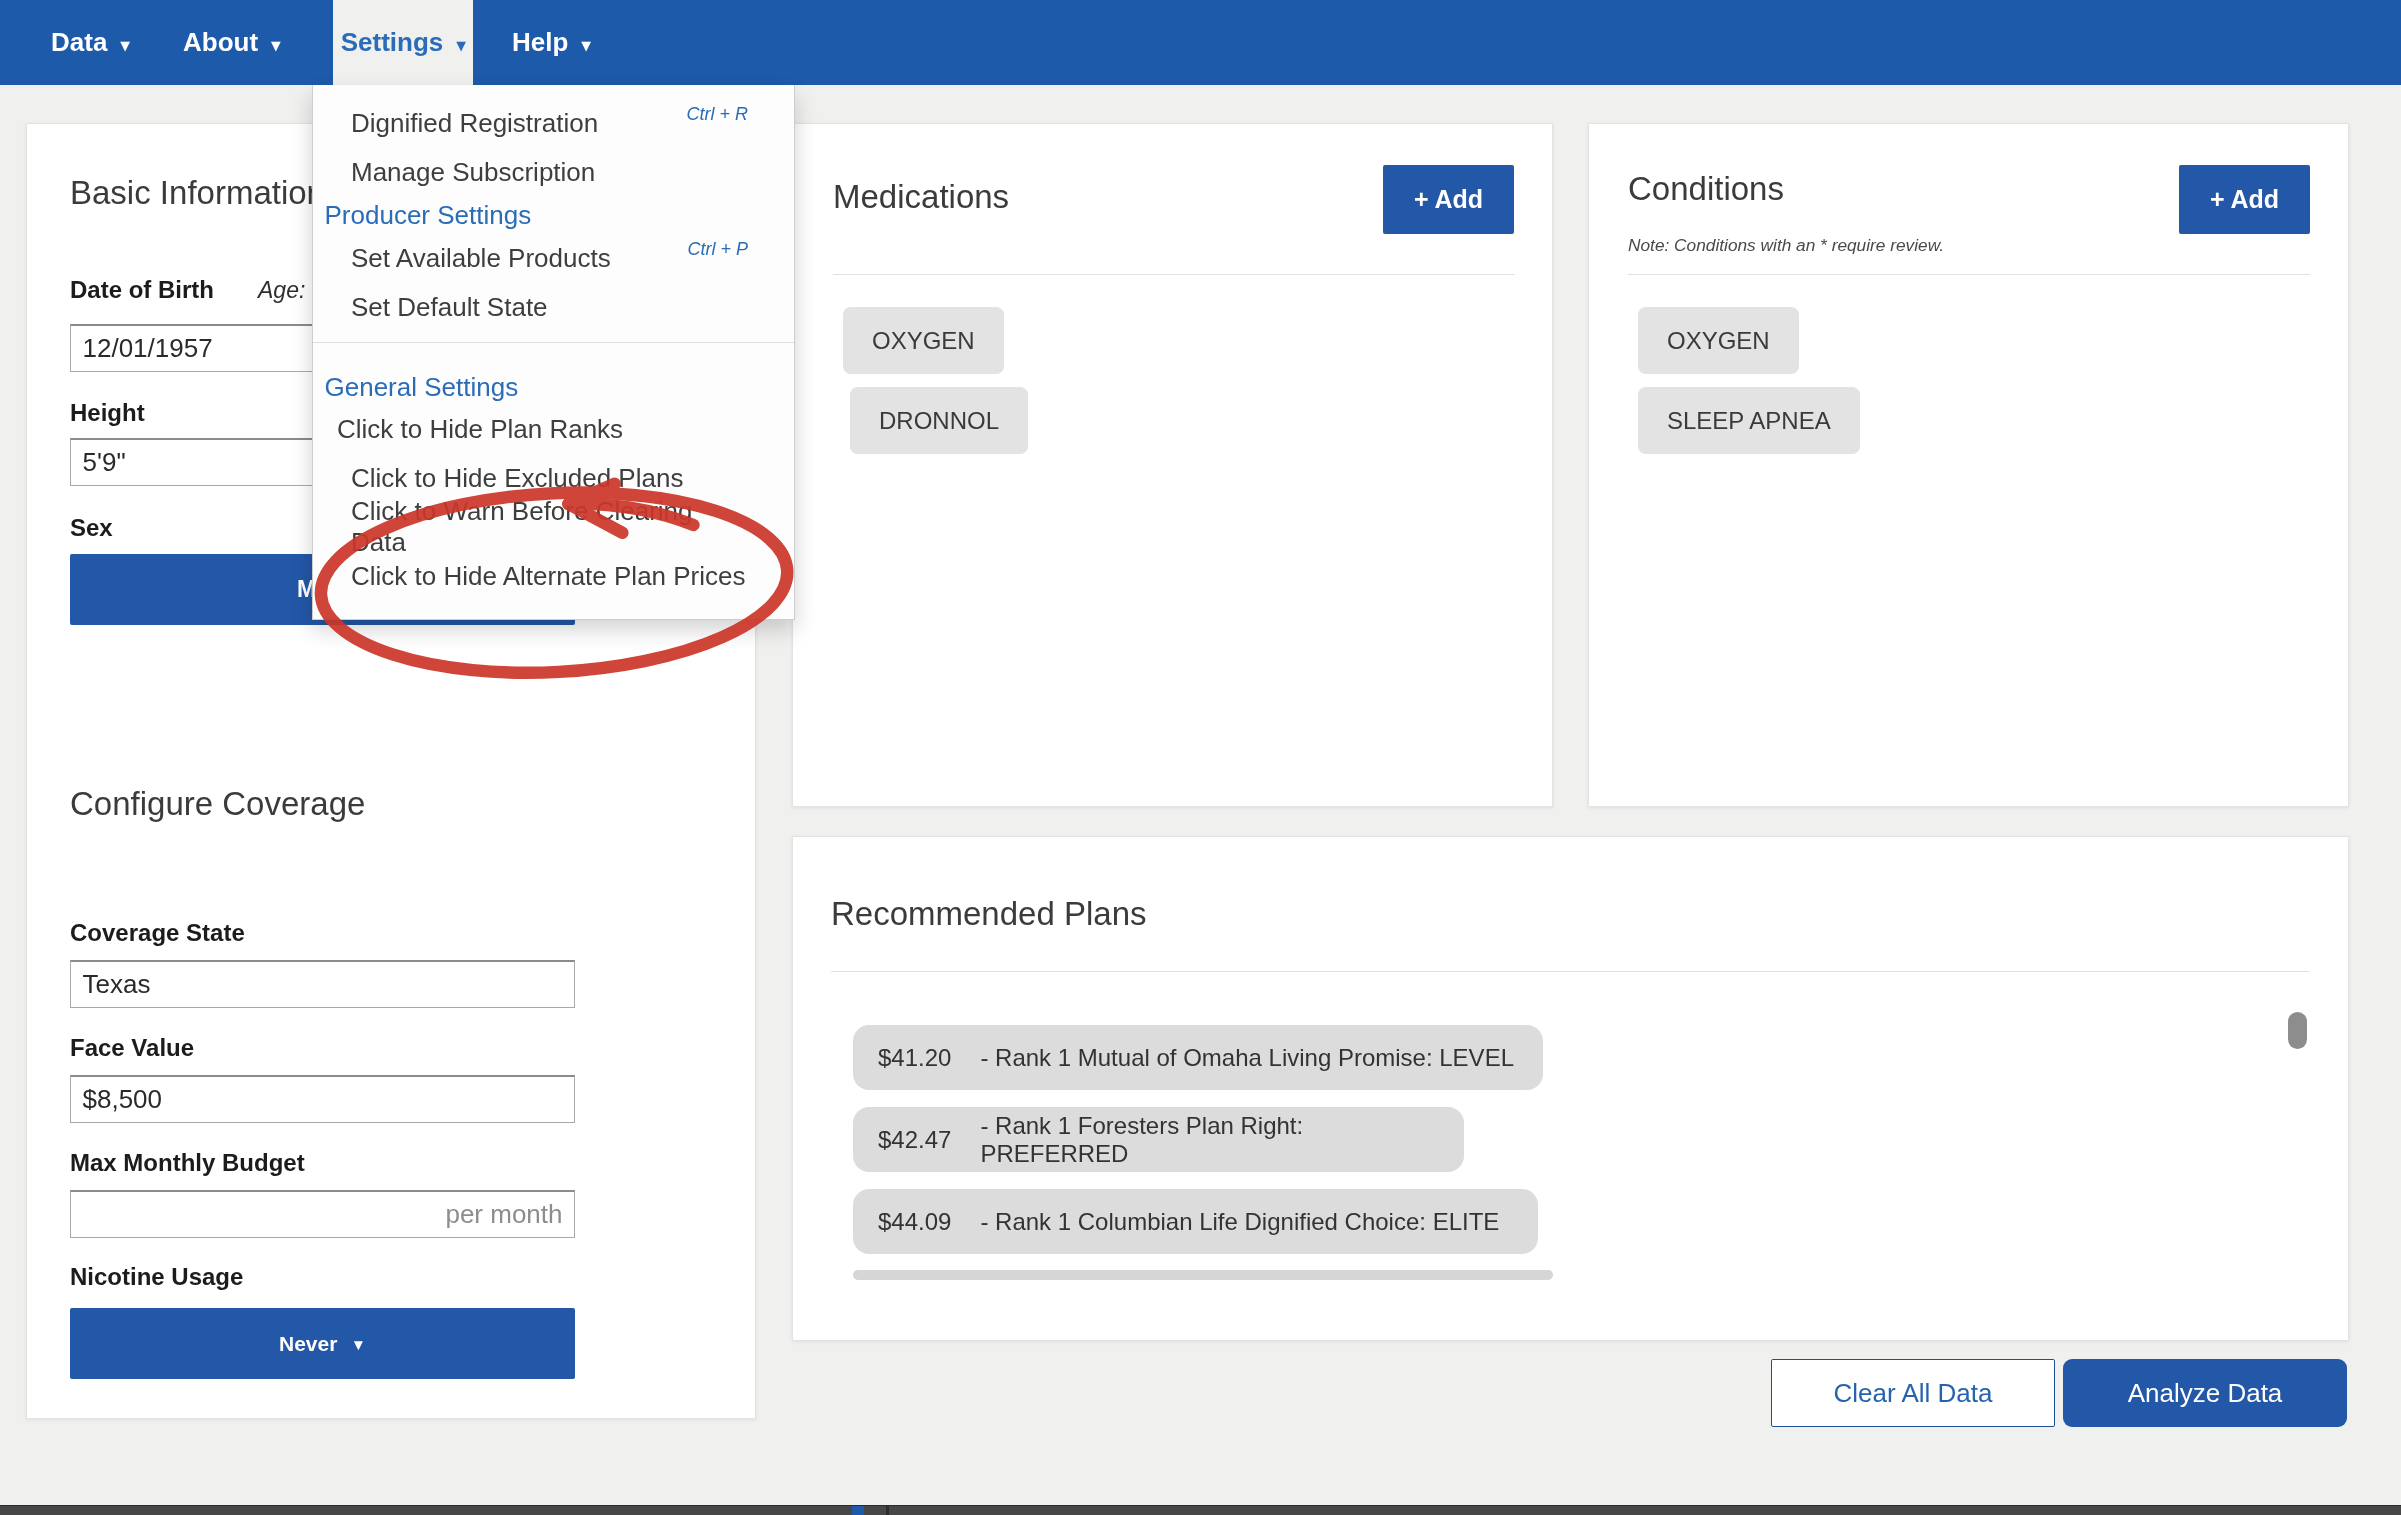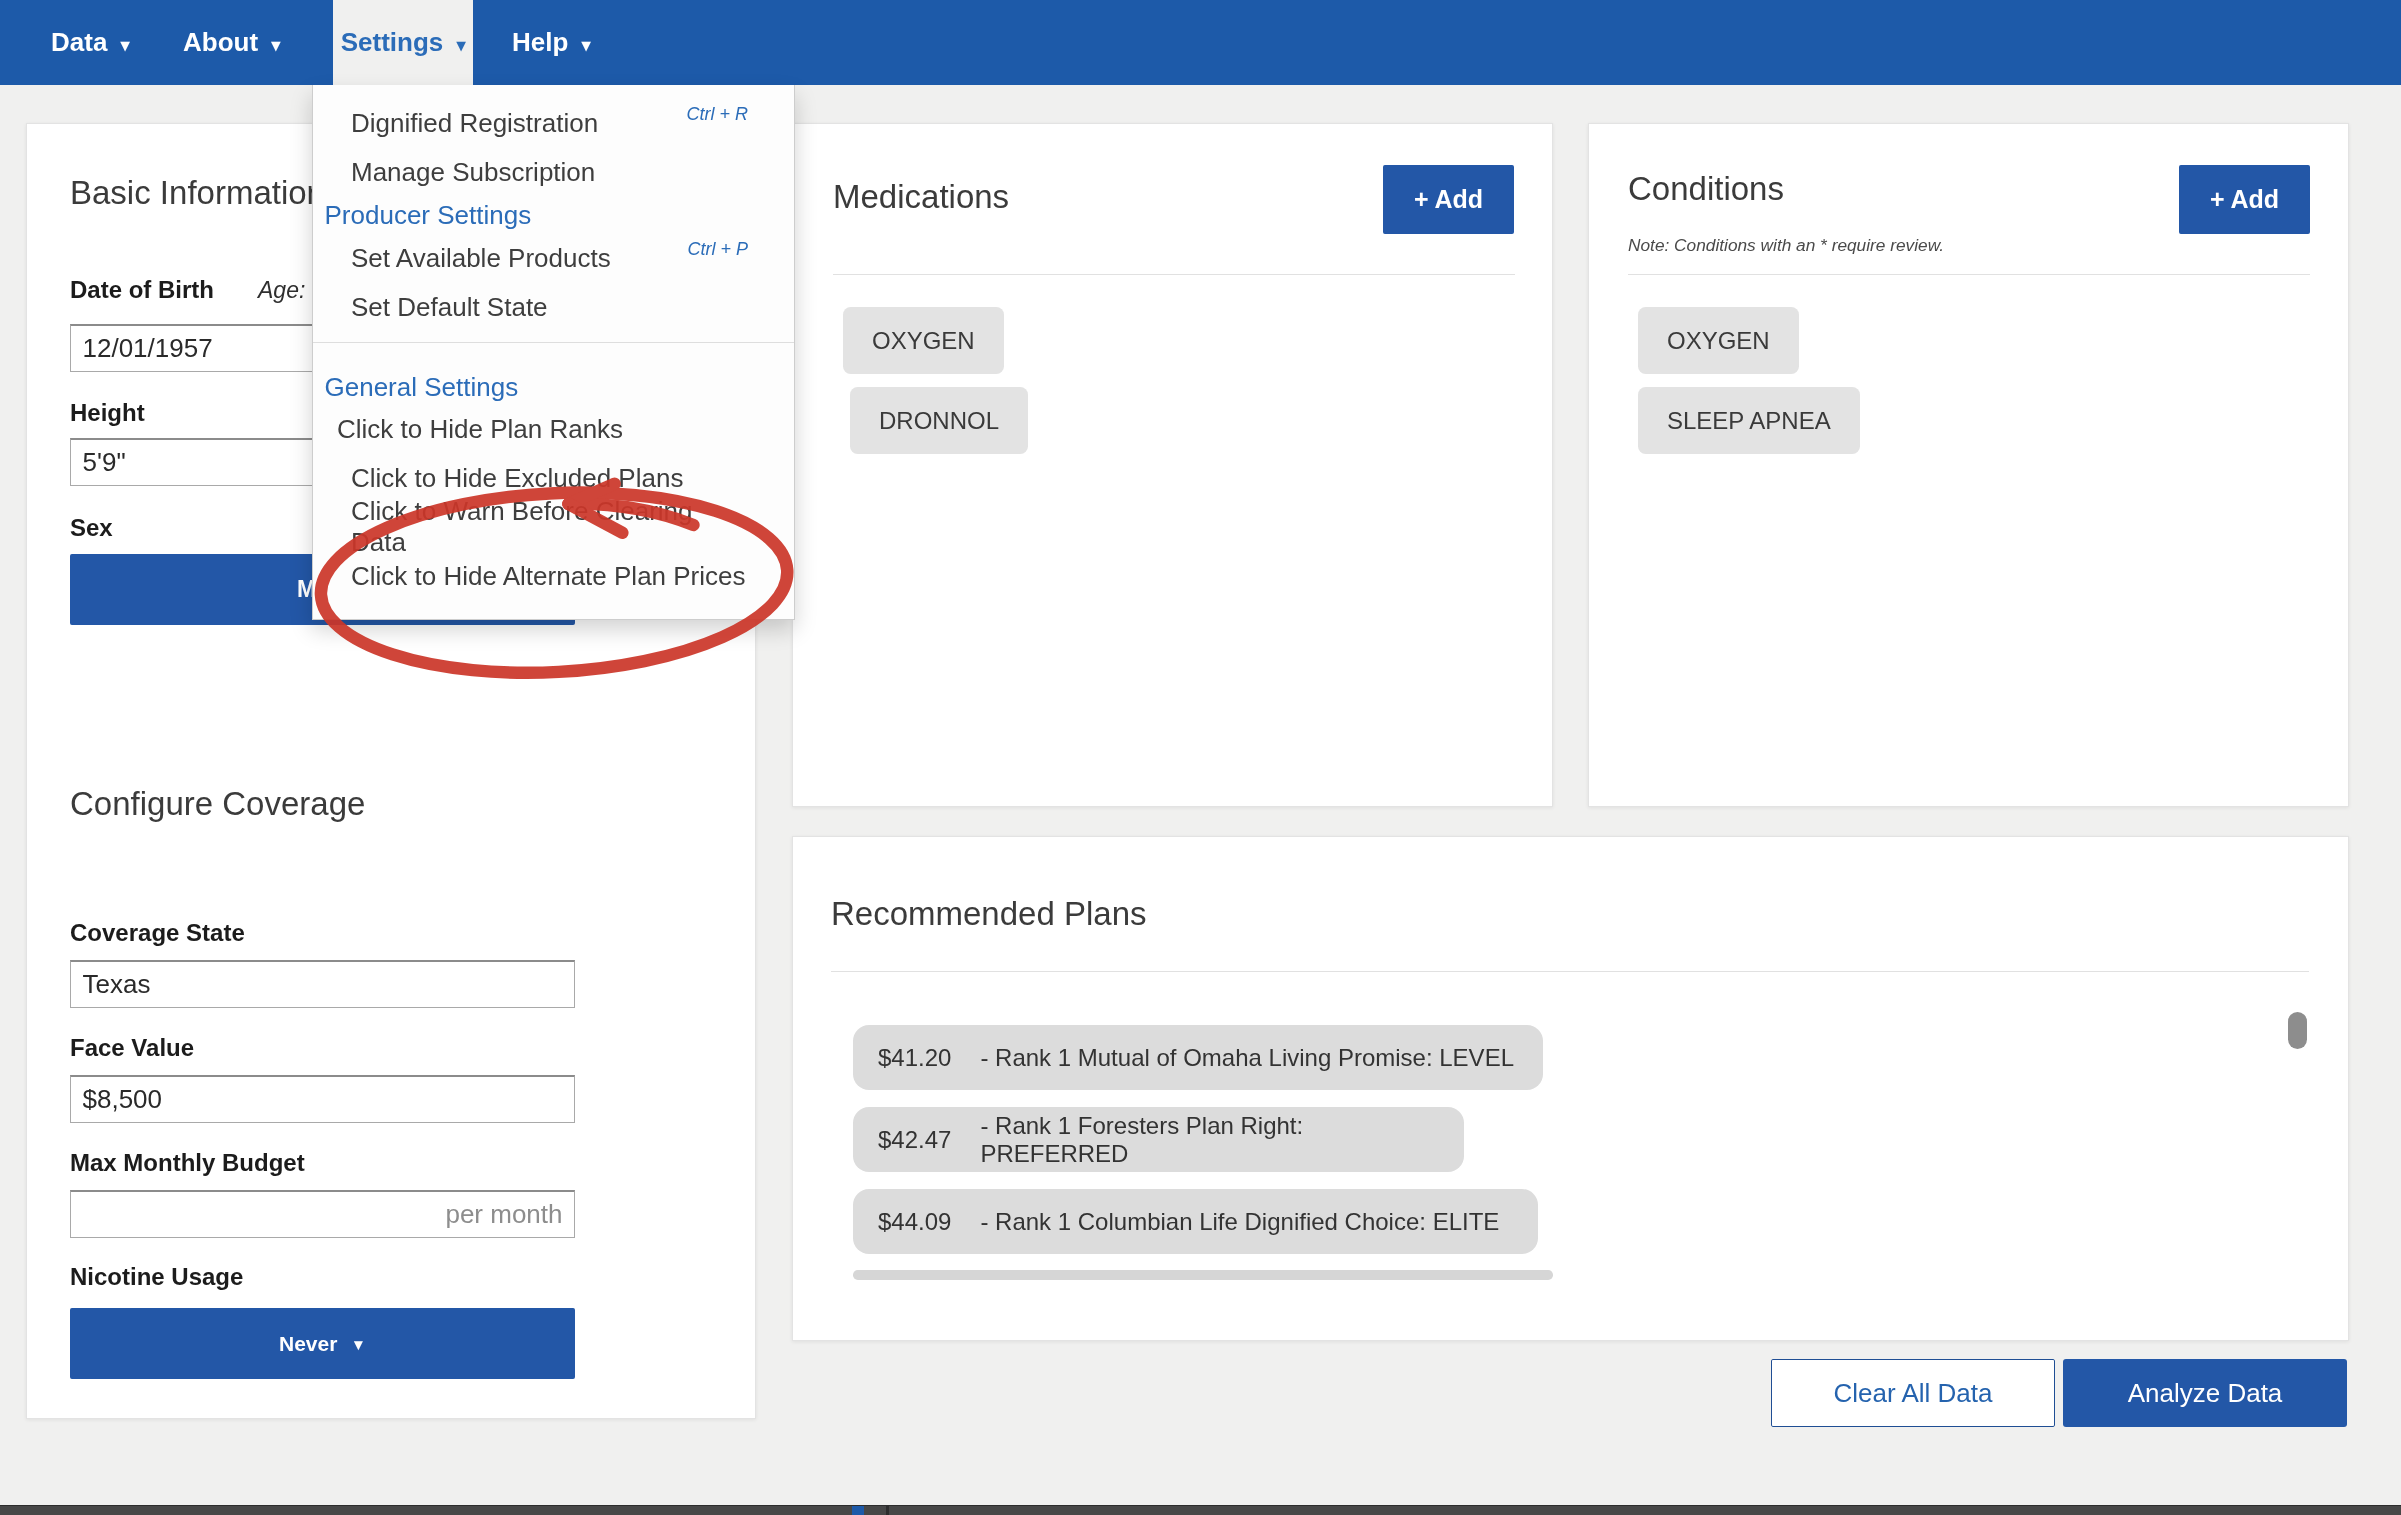--- a/index.html
+++ b/index.html
@@ -51,21 +51,21 @@
 
   .plan-row{position:absolute;left:60px;height:65px;background:#dcdcdc;border-radius:16px;
             display:flex;align-items:center;gap:29px;padding:0 25px;box-sizing:border-box;
             font-size:24px;color:#333333;cursor:pointer;}
   .h-scrollbar{position:absolute;height:9.6px;background:#d6d6d6;border-radius:4.8px;}
   .scroll-thumb{position:absolute;width:19px;height:37px;border-radius:9.6px;background:#8d8d8d;cursor:pointer;}
 
   .btn-clear{position:absolute;left:1771px;top:1359px;width:284px;height:68px;background:#ffffff;
              border:1.9px solid #1f4e94;color:#2563ae;font-size:26px;border-radius:1.9px;}
   .btn-analyze{position:absolute;left:2063px;top:1359px;width:284px;height:68px;background:#2357a7;
-               color:#ffffff;font-size:26px;border-radius:3px;}
+               color:#ffffff;font-size:26px;border-radius:9px;}
 
   
   .bottom-strip{position:absolute;left:0;top:1505px;width:2402px;height:9.6px;background:#474747;
                 border-top:1.9px solid #2c2c2c;box-sizing:border-box;z-index:8;}
   .strip-blue{position:absolute;left:852px;top:0;width:11.5px;height:9.6px;background:#1d5aa9;}
   .strip-div{position:absolute;left:886px;top:0;width:2.9px;height:9.6px;background:#2d2d2d;}
 
   
   .annotation{position:absolute;left:288px;top:452px;z-index:9;pointer-events:none;}
 </style>

